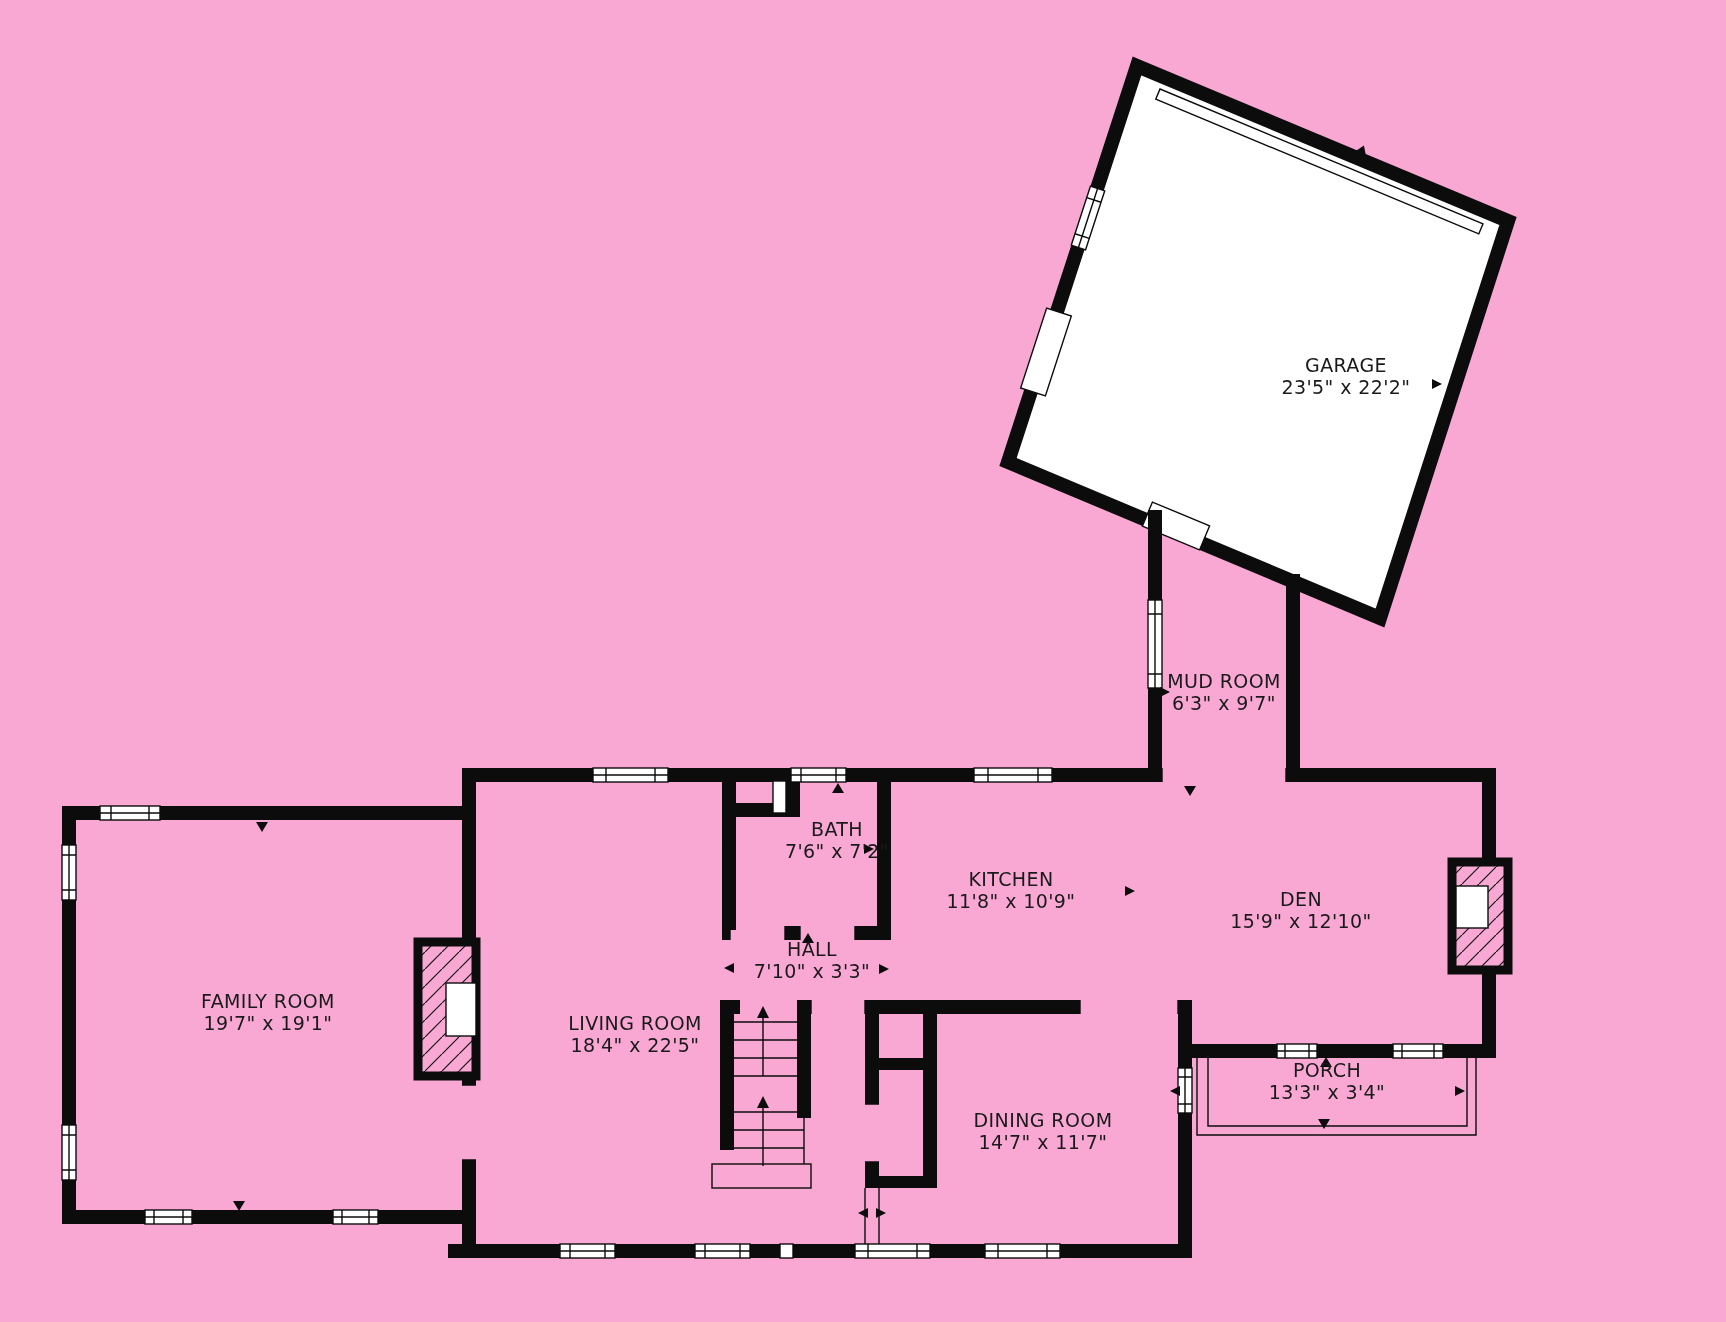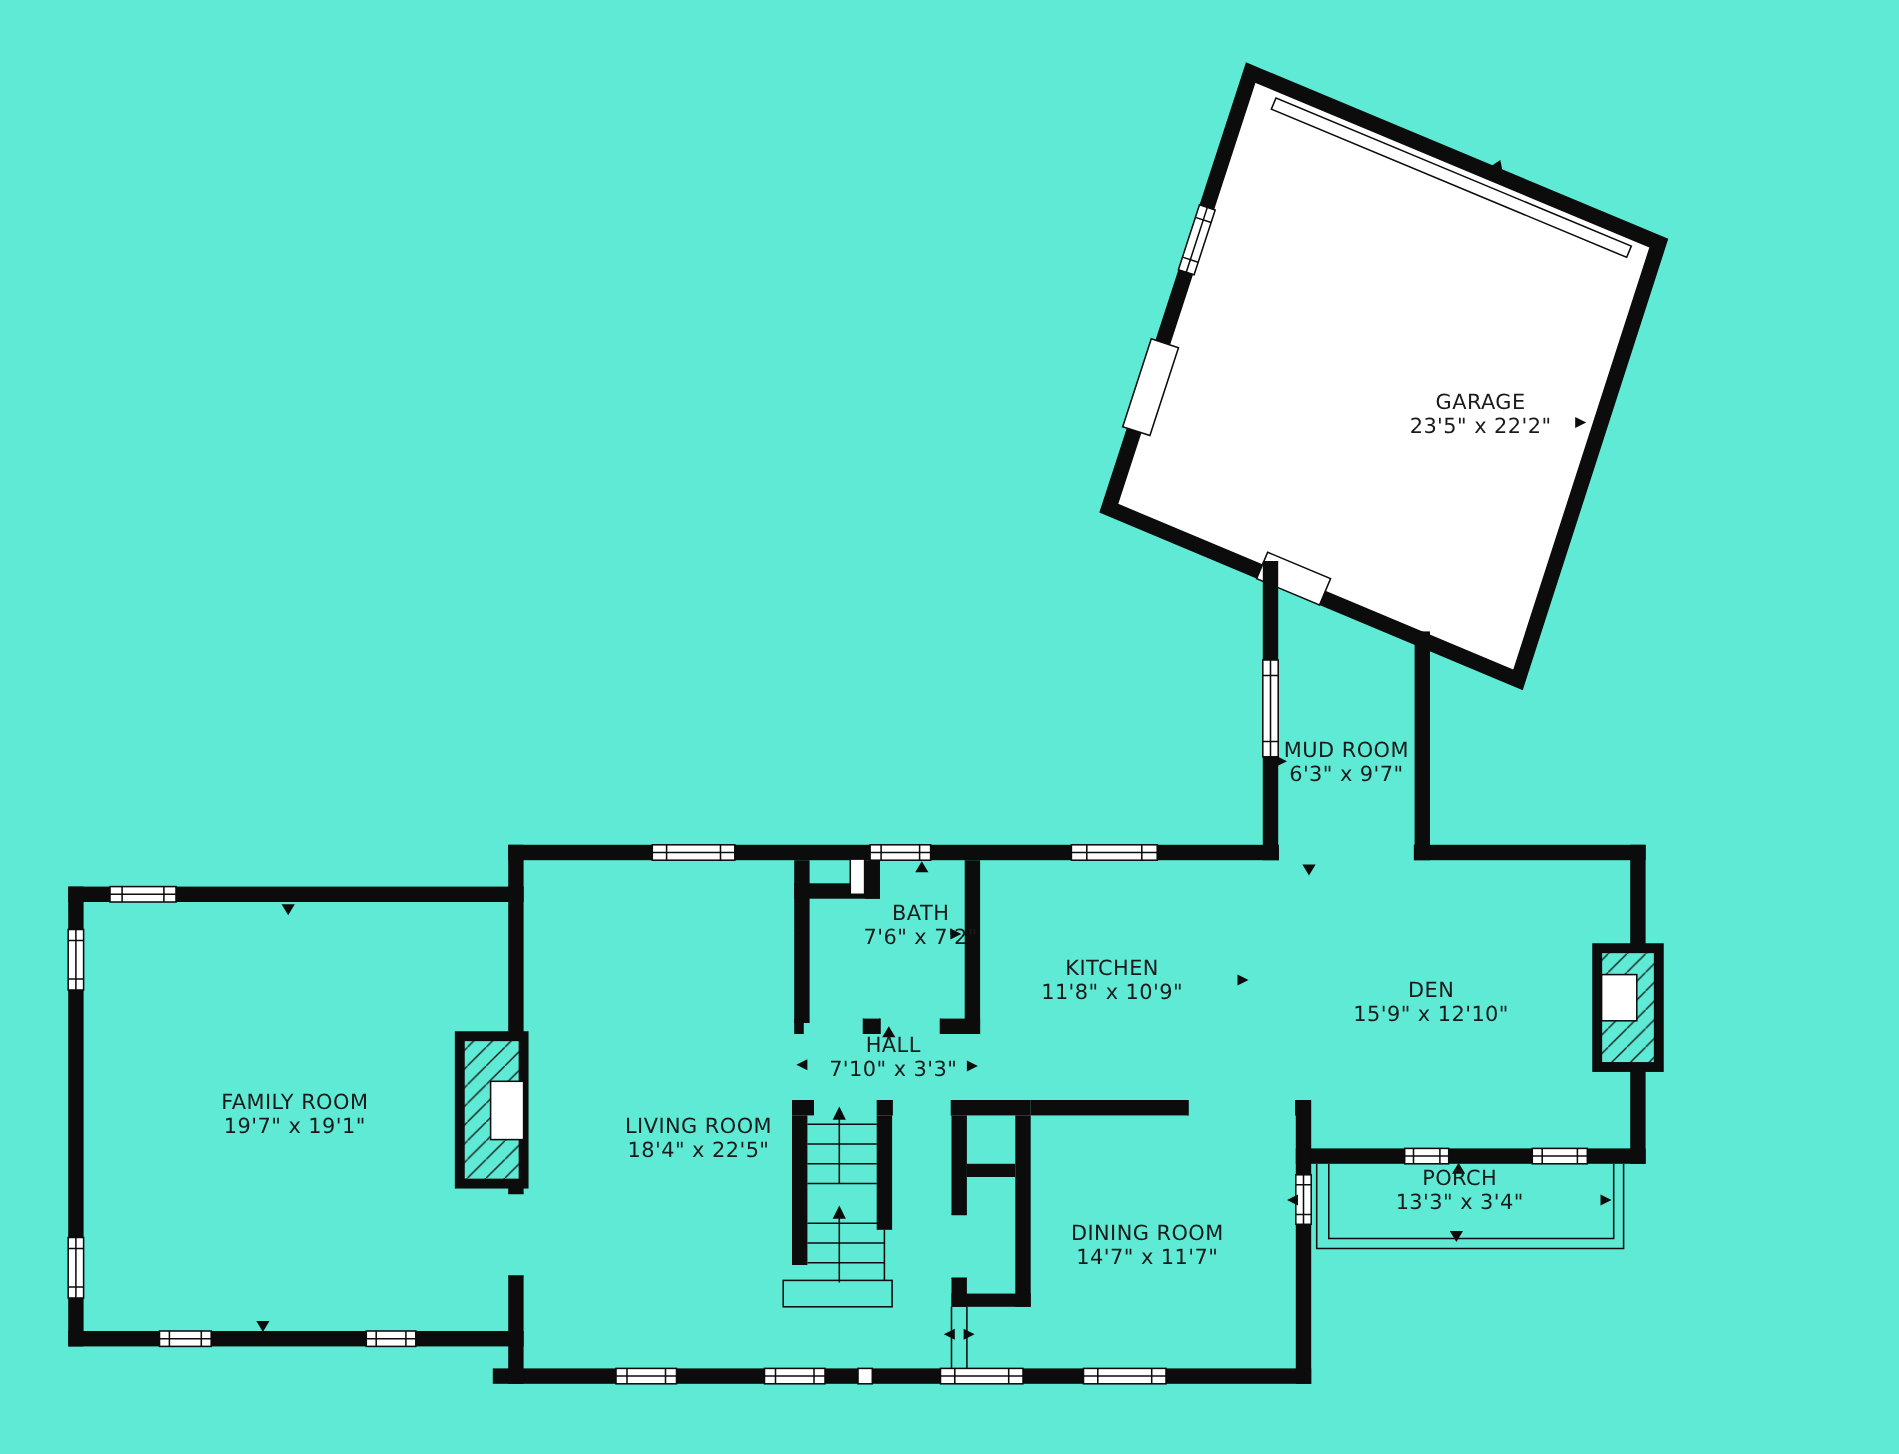--- a/index.html
+++ b/index.html
@@ -1,16 +1,16 @@
 <!DOCTYPE html>
 <html><head>
 <meta charset="utf-8">
 <style>
   html,body{margin:0;padding:0;background:#ffffff;}
-  .canvas{position:relative;width:1726px;height:1322px;background:#5eead4;overflow:hidden;}
+  .canvas{position:relative;width:1726px;height:1322px;background:#f9a8d4;overflow:hidden;}
   svg{position:absolute;left:0;top:0;}
   .w{fill:#0c0c0c;}
   .thin{stroke:#0c0c0c;stroke-width:1.4;fill:none;}
   .winrect{fill:#ffffff;stroke:#0c0c0c;stroke-width:1.4;}
   .leaf{fill:#ffffff;stroke:#0c0c0c;stroke-width:1.4;}
   .mk{fill:#0c0c0c;}
   .room-name,.room-dims{font-family:"DejaVu Sans",sans-serif;font-size:19px;fill:#1a1a1a;text-anchor:middle;letter-spacing:.4px;}
 </style>
 </head>
 <body>

